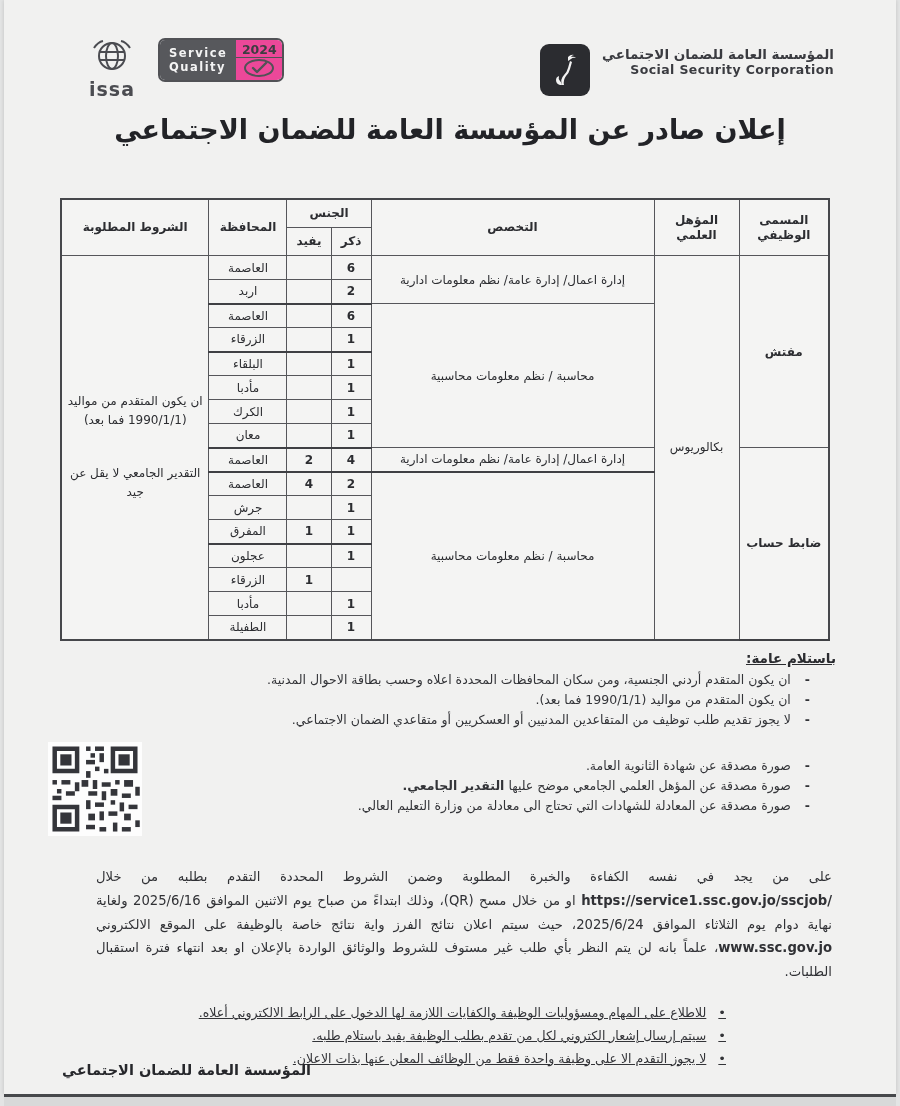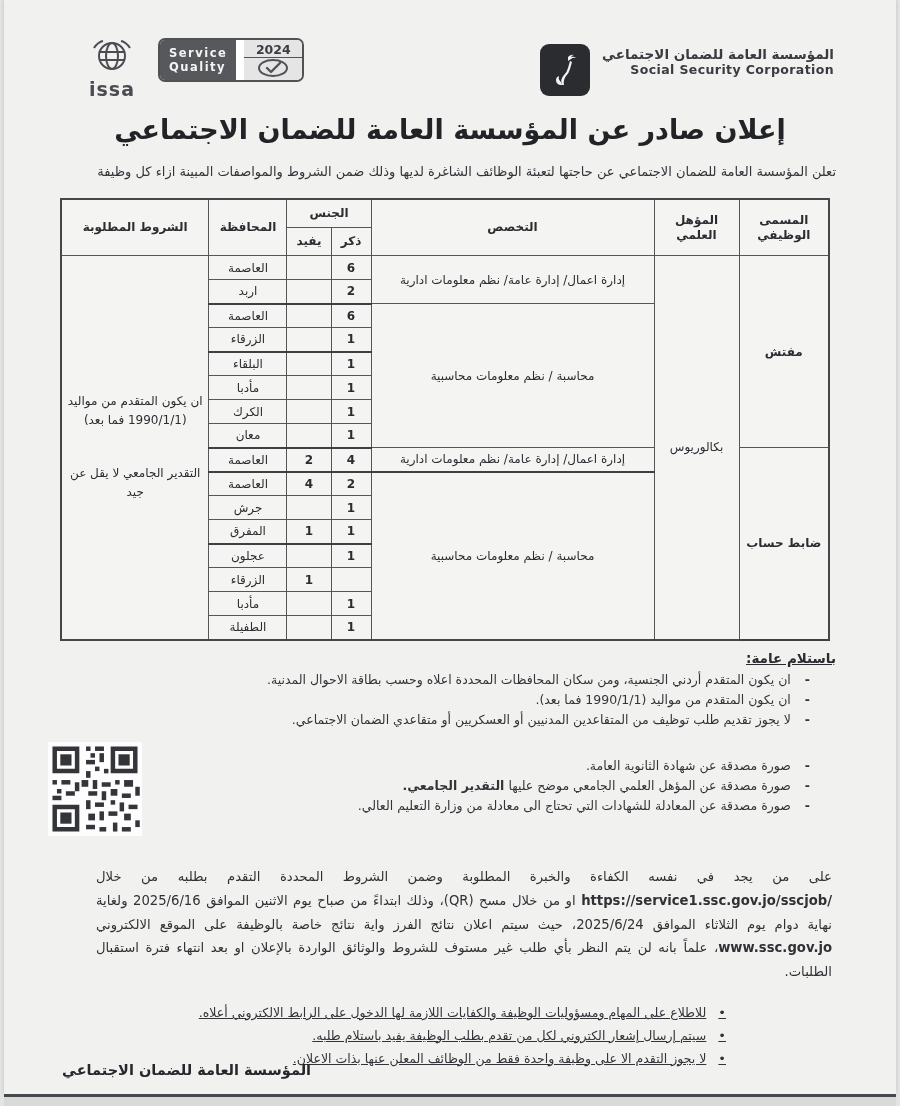--- a/index.html
+++ b/index.html
@@ -13,23 +13,23 @@
     background:#f1f1f0;
     box-shadow:0 0 4px rgba(0,0,0,.15);
   }
   .bottom-line{position:absolute;left:0;right:0;top:1094px;height:3px;background:#46484b;}
   .bottom-strip{position:absolute;left:0;right:0;top:1097px;height:9px;background:#d8d9d9;}
 
   
   .hdr-left{position:absolute;left:78px;top:38px;display:flex;gap:16px;align-items:flex-start;direction:ltr;}
   .issa{display:flex;flex-direction:column;align-items:center;width:60px;}
   .issa-text{font-weight:bold;font-size:19px;letter-spacing:1px;color:#4b4c51;line-height:1;margin-top:-2px;}
-  .badge{display:flex;border:2px solid #515256;border-radius:7px;overflow:hidden;height:40px;background:#fff;gap:8px;}
+  .badge{display:flex;border:2px solid #515256;border-radius:7px;overflow:hidden;height:40px;background:#fff;}
   .badge-dark{background:#57585c;color:#f4f4f4;font-weight:bold;font-size:11.5px;line-height:1.25;padding:6px 9px 0 9px;letter-spacing:1.5px;}
-  .badge-right{width:58px;display:flex;flex-direction:column;align-items:center;background:#e5e5e5;}
+  .badge-right{width:46px;display:flex;flex-direction:column;align-items:center;background:#ec4899;}
   .badge-year{font-weight:bold;font-size:12.5px;color:#3c3d41;border-bottom:1.5px solid #515256;width:100%;text-align:center;padding-top:2px;}
   .hdr-right{position:absolute;right:62px;top:44px;display:flex;gap:12px;align-items:flex-start;}
   .org-names{text-align:right;margin-top:2px;}
   .org-ar{font-weight:bold;font-size:13.5px;color:#3a3b40;}
   .org-en{font-weight:bold;font-size:12.5px;color:#3a3b40;letter-spacing:.4px;direction:ltr;}
   .ssc-logo{width:50px;height:52px;background:#2b2c30;border-radius:9px;display:flex;align-items:center;justify-content:center;}
 
   .page-title{position:absolute;top:96px;left:0;right:0;text-align:center;font-size:27px;font-weight:800;color:#222327;letter-spacing:-.5px;}
   .intro{position:absolute;top:148px;right:60px;left:62px;font-size:13px;line-height:1.75;text-align:right;color:#333438;}
 
@@ -115,21 +115,20 @@
         <g fill="#f2f2f2">
           <path d="M20 6 q3 -3 6 -2 q-2 0 -3 2 q3 -1 5 1 q-3 -1 -5 1 l-3 2 z"></path>
           <path d="M14 34 q-2 -6 2 -10 q3 -3 4 -7 l2-7 2 1 -2 7 q-1 4 -4 7 q-3 4 -2 9 z"></path>
           <path d="M12 34 q-4 -1 -4 -5 q0 -3 3 -4 q-1 3 1 5 q2 2 2 4 z"></path>
         </g>
       </svg>
     </div>
   </div>
 
   <h1 class="page-title">إعلان صادر عن المؤسسة العامة للضمان الاجتماعي</h1>
-  <p class="intro">تعلن المؤسسة العامة للضمان الاجتماعي عن حاجتها لتعبئة الوظائف الشاغرة لديها وذلك ضمن الشروط والمواصفات المبينة ازاء كل وظيفة</p>
 
   <table class="jobs" id="jobs-table">
       <colgroup>
         <col style="width: 90px;">
         <col style="width: 85px;">
         <col style="width: 283px;">
         <col style="width: 40px;">
         <col style="width: 44px;">
         <col style="width: 78px;">
         <col style="width: 148px;">

